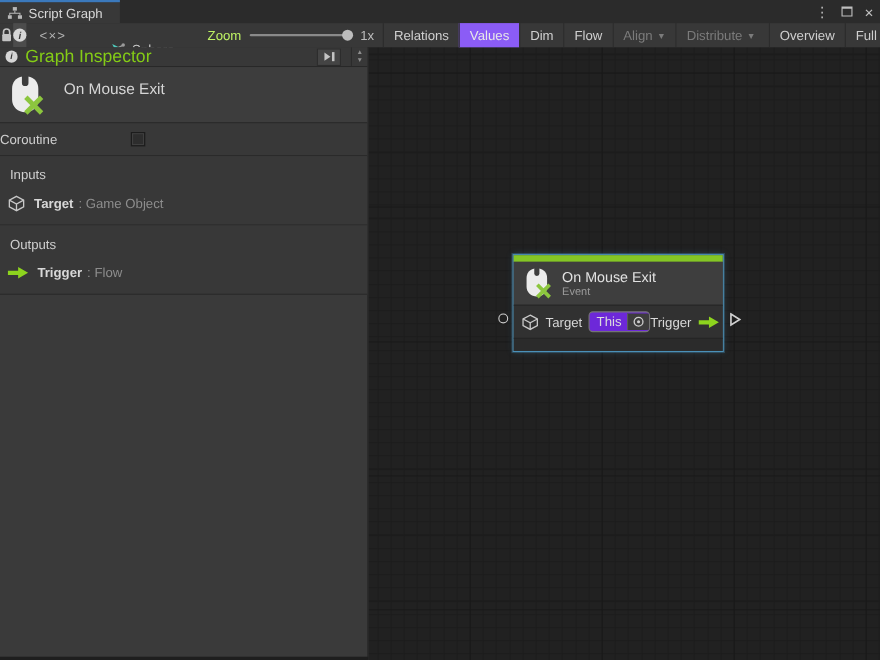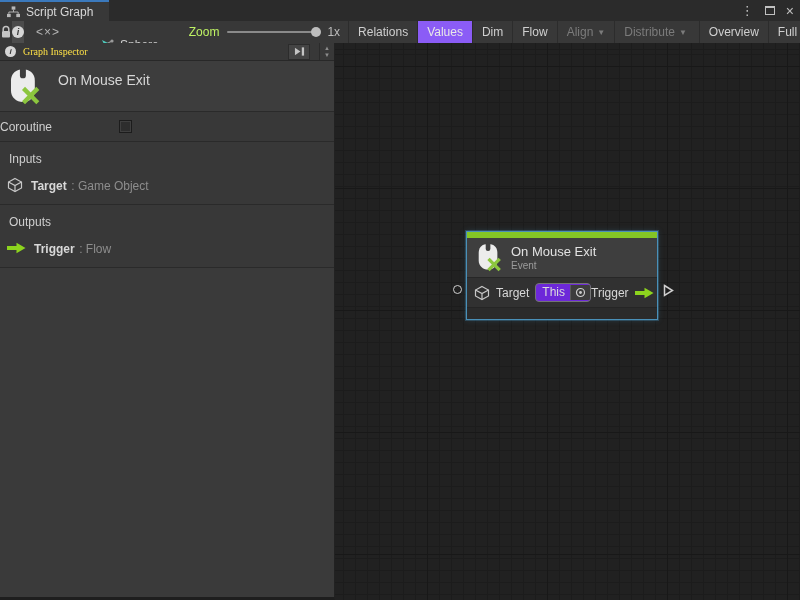--- a/index.html
+++ b/index.html
@@ -69,21 +69,21 @@
   .node-footer { height:12px; background:#2b2b2b; border-top:1px solid #252525; }
   .port-circle { position:absolute; left:453px; top:242px; width:9px; height:9px;
     border:1.5px solid #cfcfcf; border-radius:50%; }
   .port-triangle { position:absolute; left:663px; top:241px; }
 
   
   .panel { position:absolute; left:0; top:43px; width:335px; height:557px; background:#3a3a3a;
     border-right:1px solid #222; border-bottom:3px solid #1e1e1e; }
   .panel-header { height:18px; background:#383838; border-bottom:1px solid #282828;
     display:flex; align-items:center; padding-left:5px; gap:7px; }
-  .panel-header-title { flex:1; font-size:10px; color:#fde047;font-family:Liberation Serif, serif; }
+  .panel-header-title { flex:1; font-size:16px; color:#84cc16; }
   .info-circle.sm { width:11px; height:11px; font-size:8px; }
   .dock-btn { display:flex; align-items:center; justify-content:center; width:22px; height:16px;
     background:#444; border:1px solid #2c2c2c; margin-right:2px; }
   .spinners { width:15px; height:100%; display:flex; flex-direction:column; align-items:center;
     justify-content:center; border-left:1px solid #2b2b2b; color:#8d8d8d; }
   .spinners span { font-size:6px; line-height:7px; }
 
   .title-block { position:relative; height:51px; background:#3d3d3d; border-bottom:1px solid #2a2a2a; }
   .title-block .mouse-wrap { position:absolute; left:8px; top:7px; }
   .title-block .insp-title { position:absolute; left:58px; top:11px; font-size:14px; color:#d6d6d6; }

